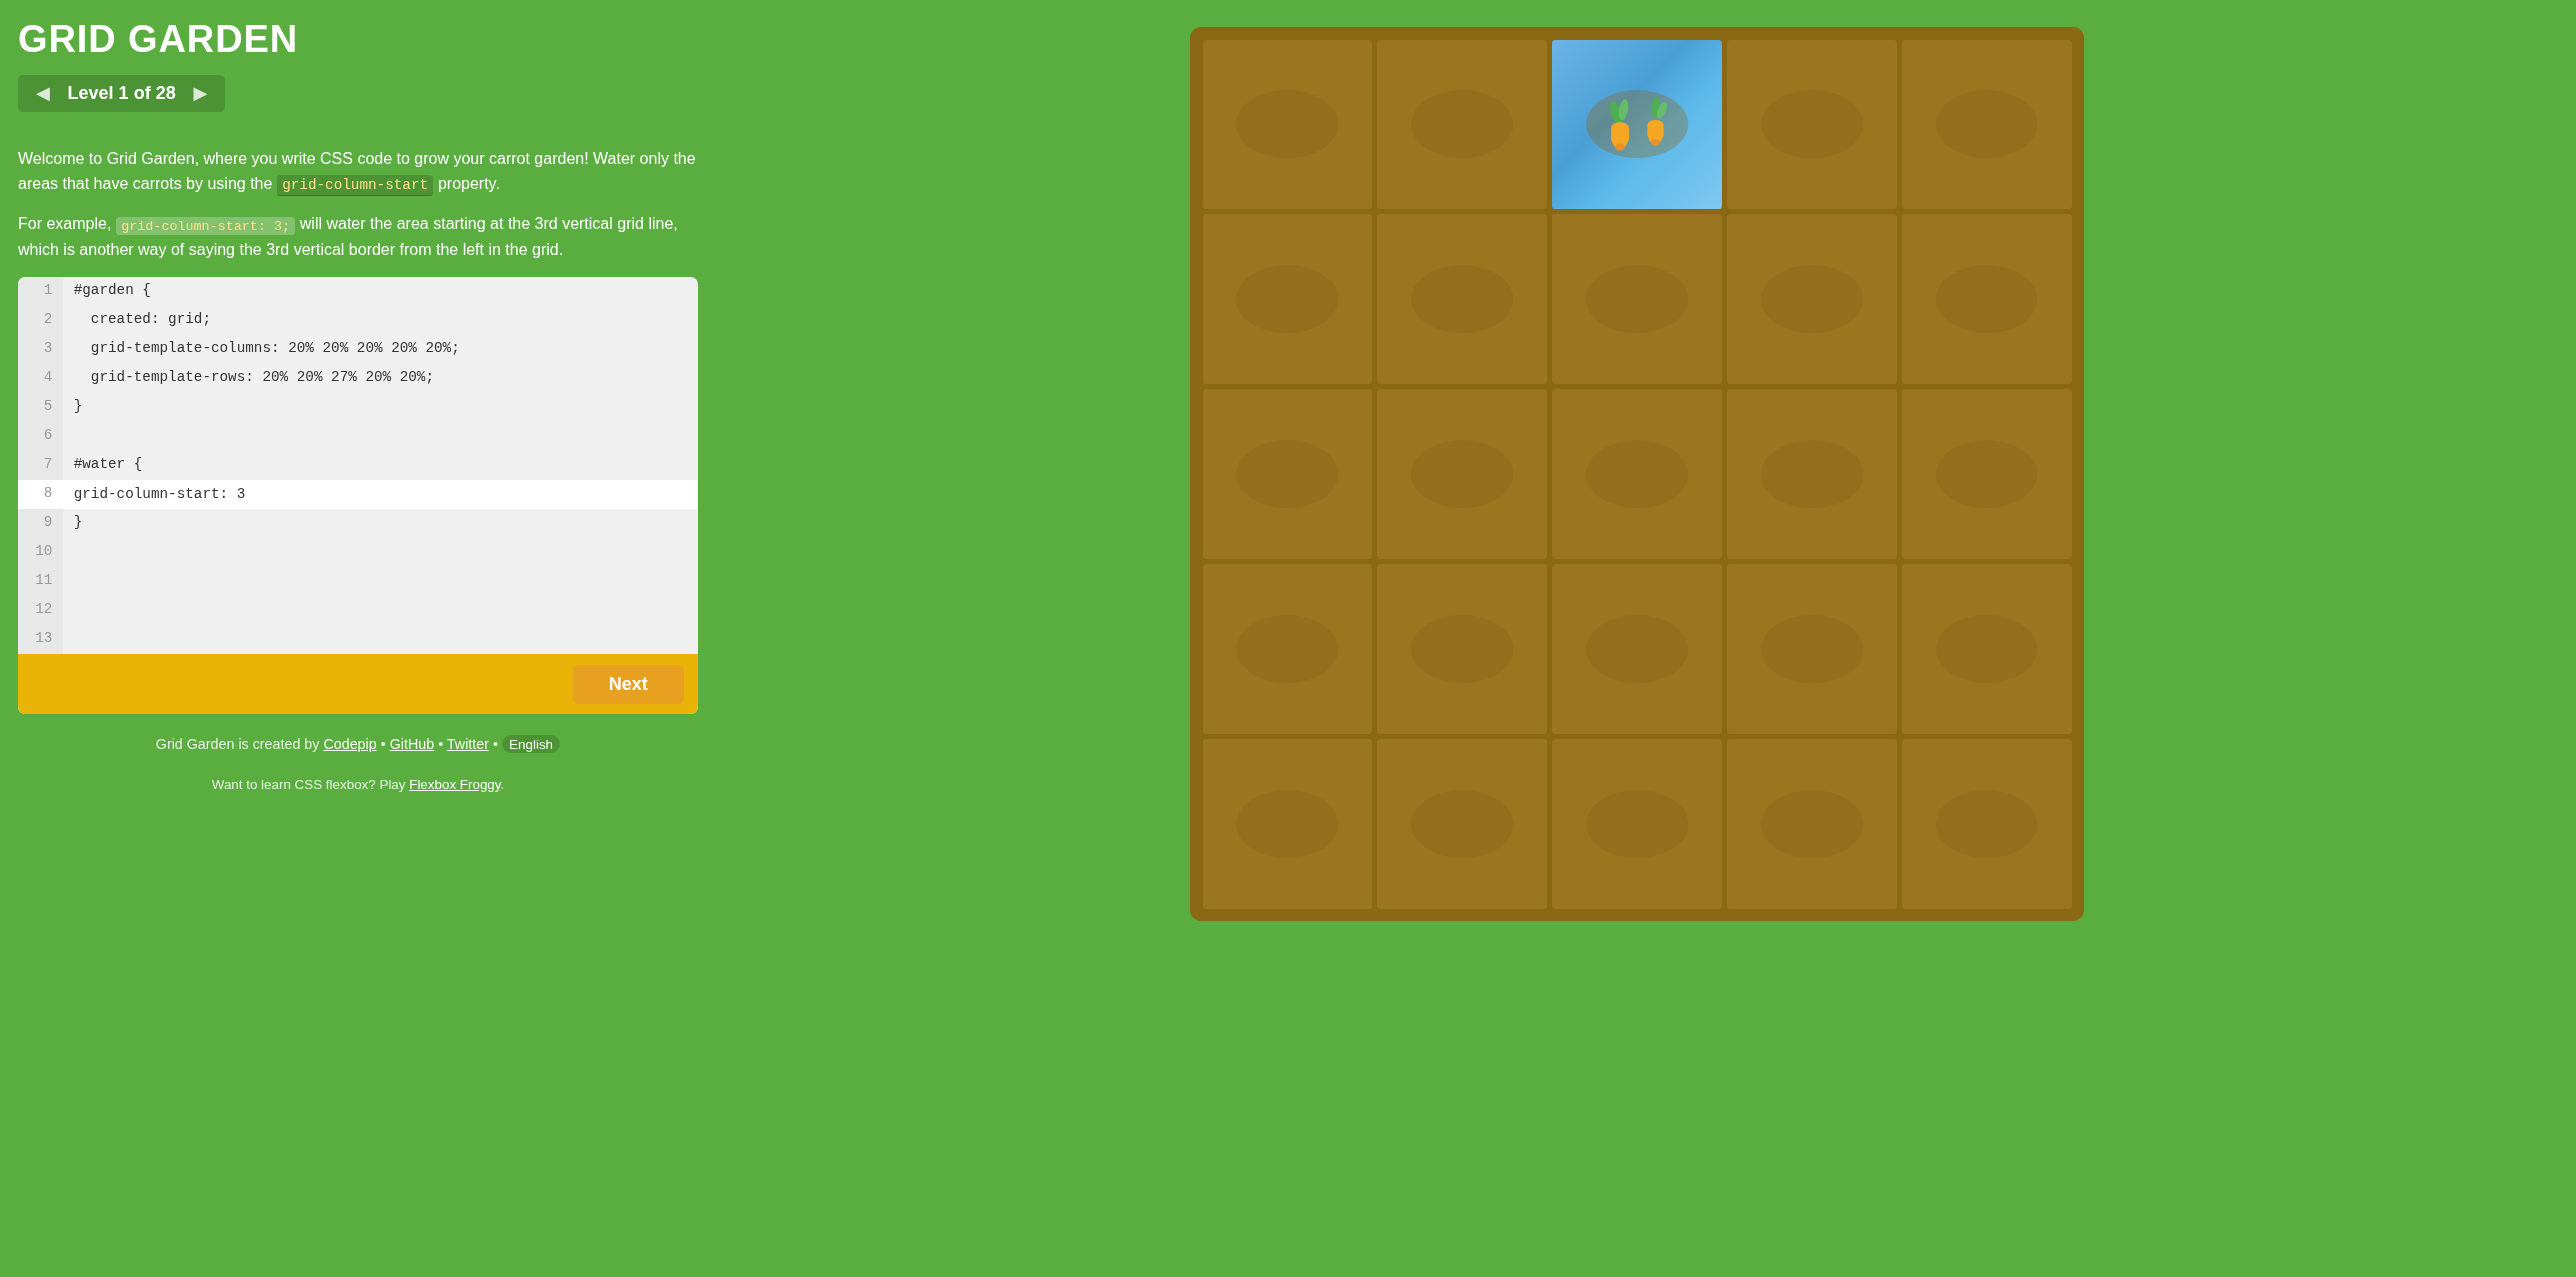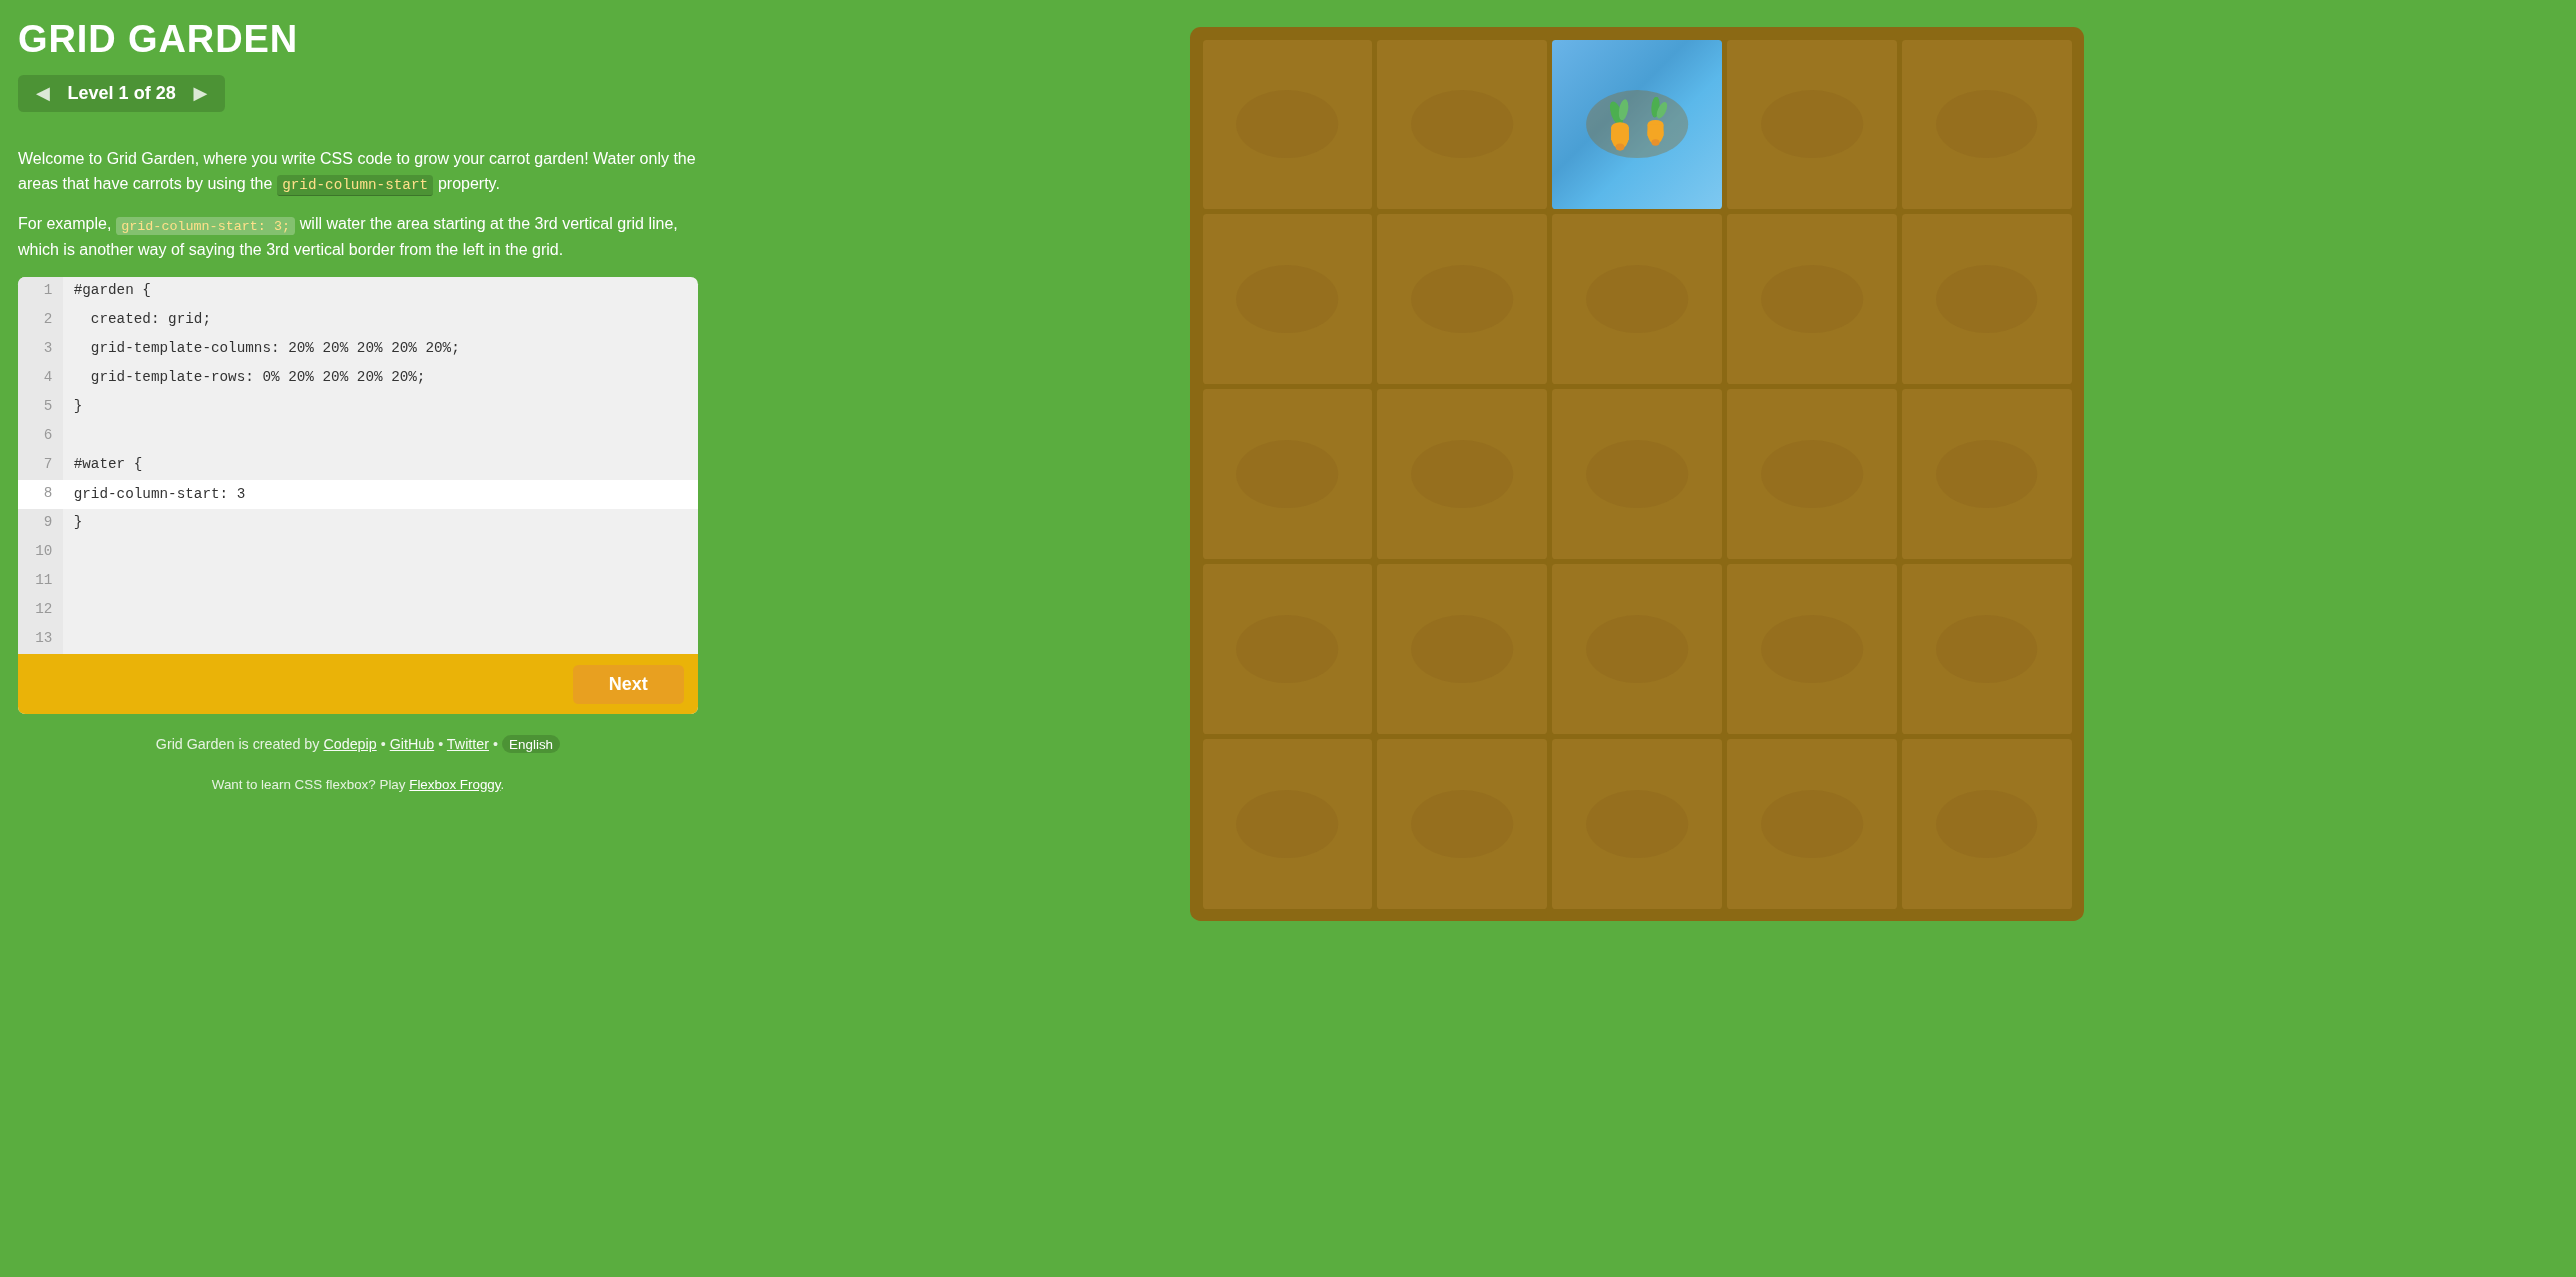--- a/index.html
+++ b/index.html
@@ -300,21 +300,21 @@
         <div class="code-line">
           <span class="line-number">2</span>
           <span class="line-content">  created: grid;</span>
         </div>
         <div class="code-line">
           <span class="line-number">3</span>
           <span class="line-content">  grid-template-columns: 20% 20% 20% 20% 20%;</span>
         </div>
         <div class="code-line">
           <span class="line-number">4</span>
-          <span class="line-content">  grid-template-rows: 0% 20% 20% 20% 20%;</span>
+          <span class="line-content">  grid-template-rows: 20% 20% 27% 20% 20%;</span>
         </div>
         <div class="code-line">
           <span class="line-number">5</span>
           <span class="line-content">}</span>
         </div>
         <div class="code-line">
           <span class="line-number">6</span>
           <span class="line-content"></span>
         </div>
         <div class="code-line">

